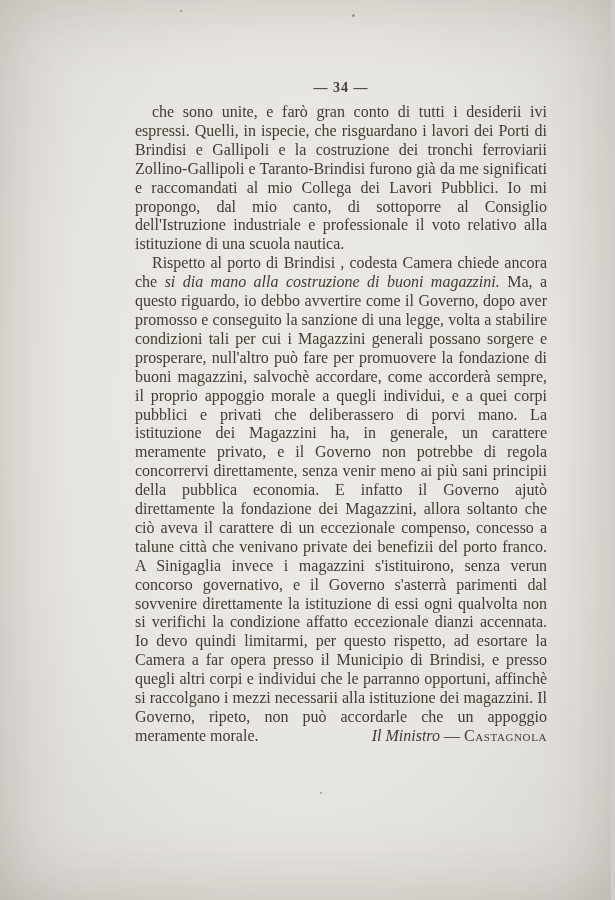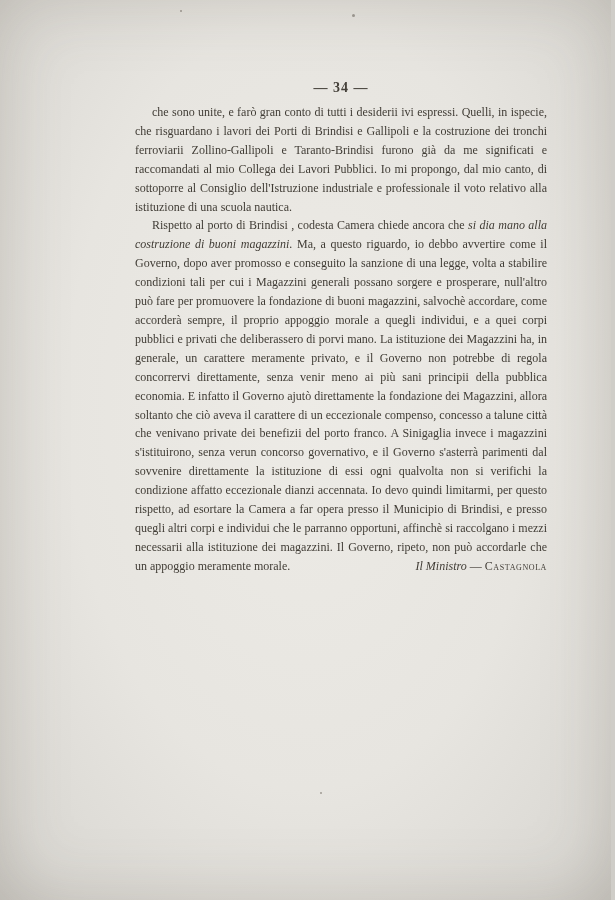--- a/index.html
+++ b/index.html
@@ -29,21 +29,21 @@
     font-weight: bold;
     letter-spacing: 1px;
     color: #45413a;
   }
   .text-block {
     position: absolute;
     top: 103px;
     left: 135px;
     width: 412px;
     text-align: justify;
-    font-size: 12px;
+    font-size: 16px;
     line-height: 18.9px;
     color: #403c35;
   }
   .text-block p {
     margin: 0;
     text-indent: 17px;
   }
   .italic { font-style: italic; }
   .signature {
     float: right;

